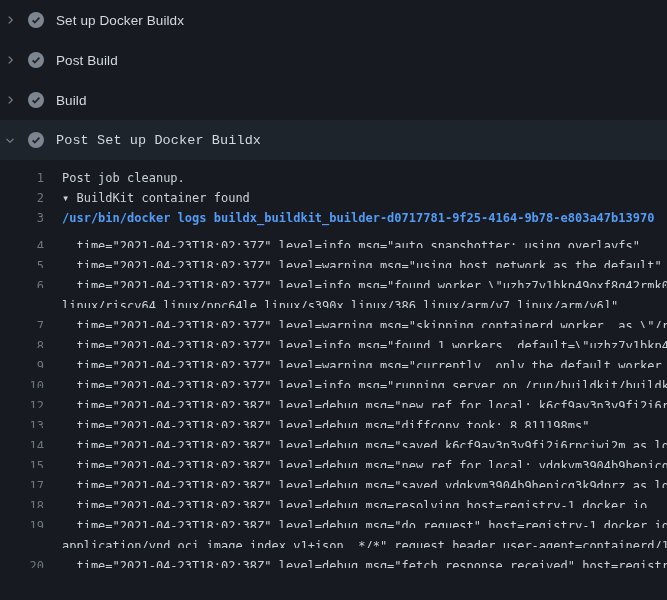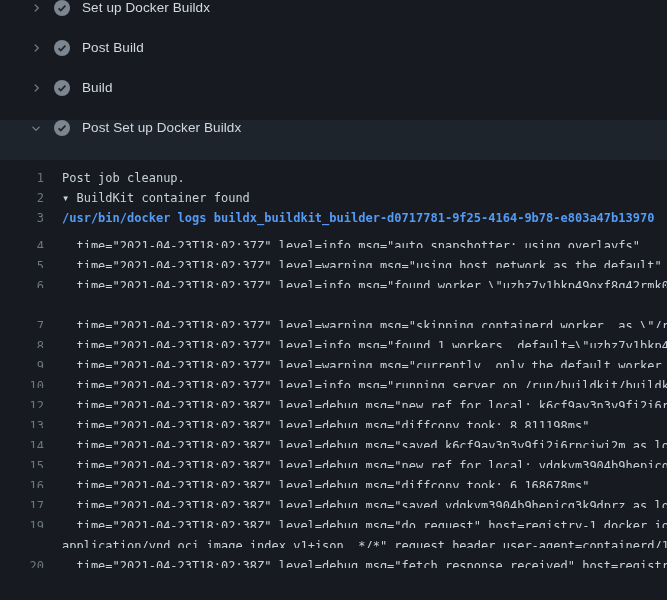--- a/index.html
+++ b/index.html
@@ -6,25 +6,25 @@
   html,body { width:667px; height:600px; overflow:hidden; }
   body { background:var(--bg,#171b21); }
   .app {
     width:667px; height:600px; overflow:hidden;
     font-family:"Liberation Sans", sans-serif;
     color:var(--header-text,#d3d9df);
   }
   
   .sections { width:100%; }
   .section {
-    display:flex; align-items:flex-start;
-    height:40px; padding:0 28px;
+    display:flex; align-items:center;
+    height:40px; padding:0 2px;
     cursor:pointer;
   }
-  .section.expanded { background:var(--header-highlight,#1e242c); }
+  .section.expanded { background:var(--header-highlight,#1e242c);font-family:Liberation Mono, monospace; }
   .chev {
     width:16px; height:16px; flex:none;
     display:flex; align-items:center; justify-content:center;
   }
   .section.expanded .chev svg { transform:rotate(90deg); }
   .status { width:16px; height:16px; flex:none; margin-left:10px; }
   .status svg { display:block; }
   .label { margin-left:12px; font-size:13.5px; letter-spacing:.1px; }
   
   .log {
@@ -134,20 +134,21 @@
     <span class="txt"><span>  time="2021-04-23T18:02:37Z" level=warning msg="using host network as the default"</span></span>
   </div>
 
   <div class="row log">
     <span class="ln">6</span>
     <span class="txt"><span>  time="2021-04-23T18:02:37Z" level=info msg="found worker \"uzhz7y1bkp49oxf8q42rmk0xjl\"</span></span>
   </div>
 
   <div class="row log">
     <span class="ln"></span>
+    <span class="txt"><span>linux/riscv64 linux/ppc64le linux/s390x linux/386 linux/arm/v7 linux/arm/v6]"</span></span>
   </div>
 
   <div class="row log">
     <span class="ln">7</span>
     <span class="txt"><span>  time="2021-04-23T18:02:37Z" level=warning msg="skipping containerd worker, as \"/run/co</span></span>
   </div>
 
   <div class="row log">
     <span class="ln">8</span>
     <span class="txt"><span>  time="2021-04-23T18:02:37Z" level=info msg="found 1 workers, default=\"uzhz7y1bkp49oxf8q</span></span>
@@ -177,30 +178,30 @@
   <div class="row log">
     <span class="ln">14</span>
     <span class="txt"><span>  time="2021-04-23T18:02:38Z" level=debug msg="saved k6cf9av3n3y9fi2i6rpciwi2m as local.s</span></span>
   </div>
 
   <div class="row log">
     <span class="ln">15</span>
     <span class="txt"><span>  time="2021-04-23T18:02:38Z" level=debug msg="new ref for local: vdqkvm3904b9hepjcq3k9dp</span></span>
   </div>
 
-  <div class="row log">
-    <span class="ln">16</span>
-    <span class="txt"><span>  time="2021-04-23T18:02:38Z" level=debug msg="diffcopy took: 6.168678ms"</span></span>
-  </div>
 
   <div class="row log">
     <span class="ln">17</span>
     <span class="txt"><span>  time="2021-04-23T18:02:38Z" level=debug msg="saved vdqkvm3904b9hepjcq3k9dprz as local.s</span></span>
   </div>
 
+  <div class="row log">
+    <span class="ln">18</span>
+    <span class="txt"><span>  time="2021-04-23T18:02:38Z" level=debug msg=resolving host=registry-1.docker.io</span></span>
+  </div>
 
   <div class="row log">
     <span class="ln">19</span>
     <span class="txt"><span>  time="2021-04-23T18:02:38Z" level=debug msg="do request" host=registry-1.docker.io req</span></span>
   </div>
 
   <div class="row log">
     <span class="ln"></span>
     <span class="txt"><span>application/vnd.oci.image.index.v1+json, */*" request.header.user-agent=containerd/1.4.4</span></span>
   </div>

